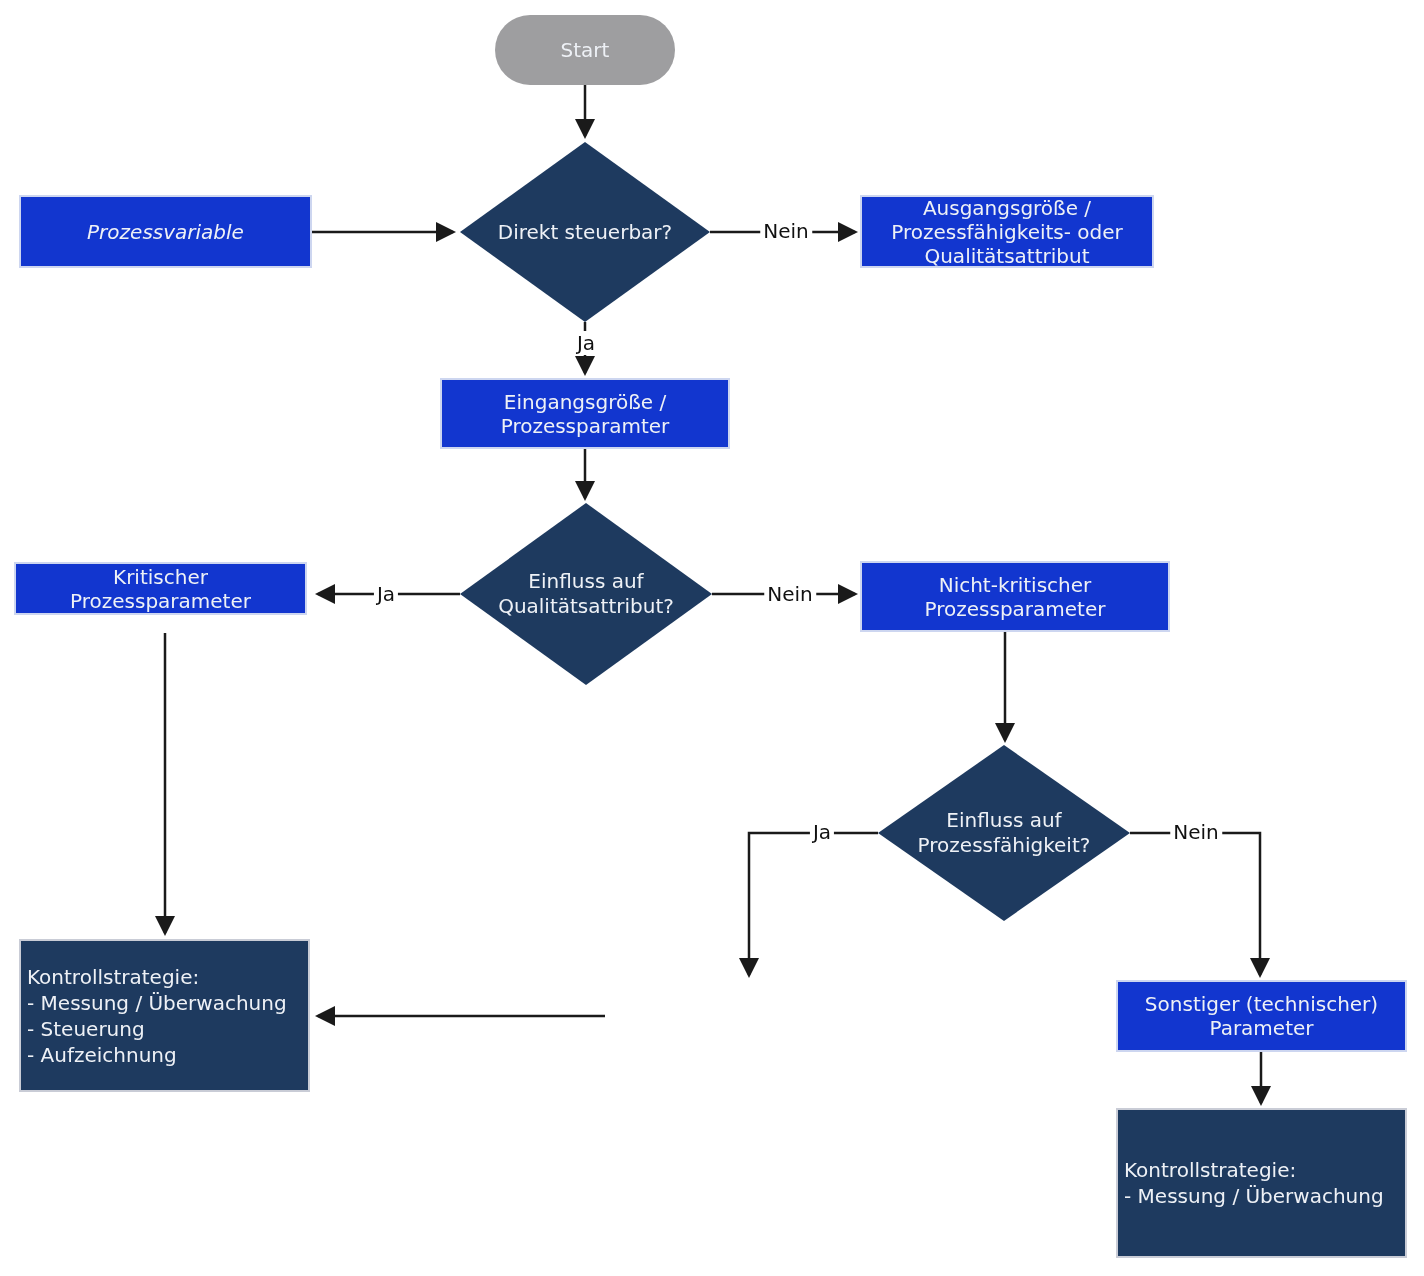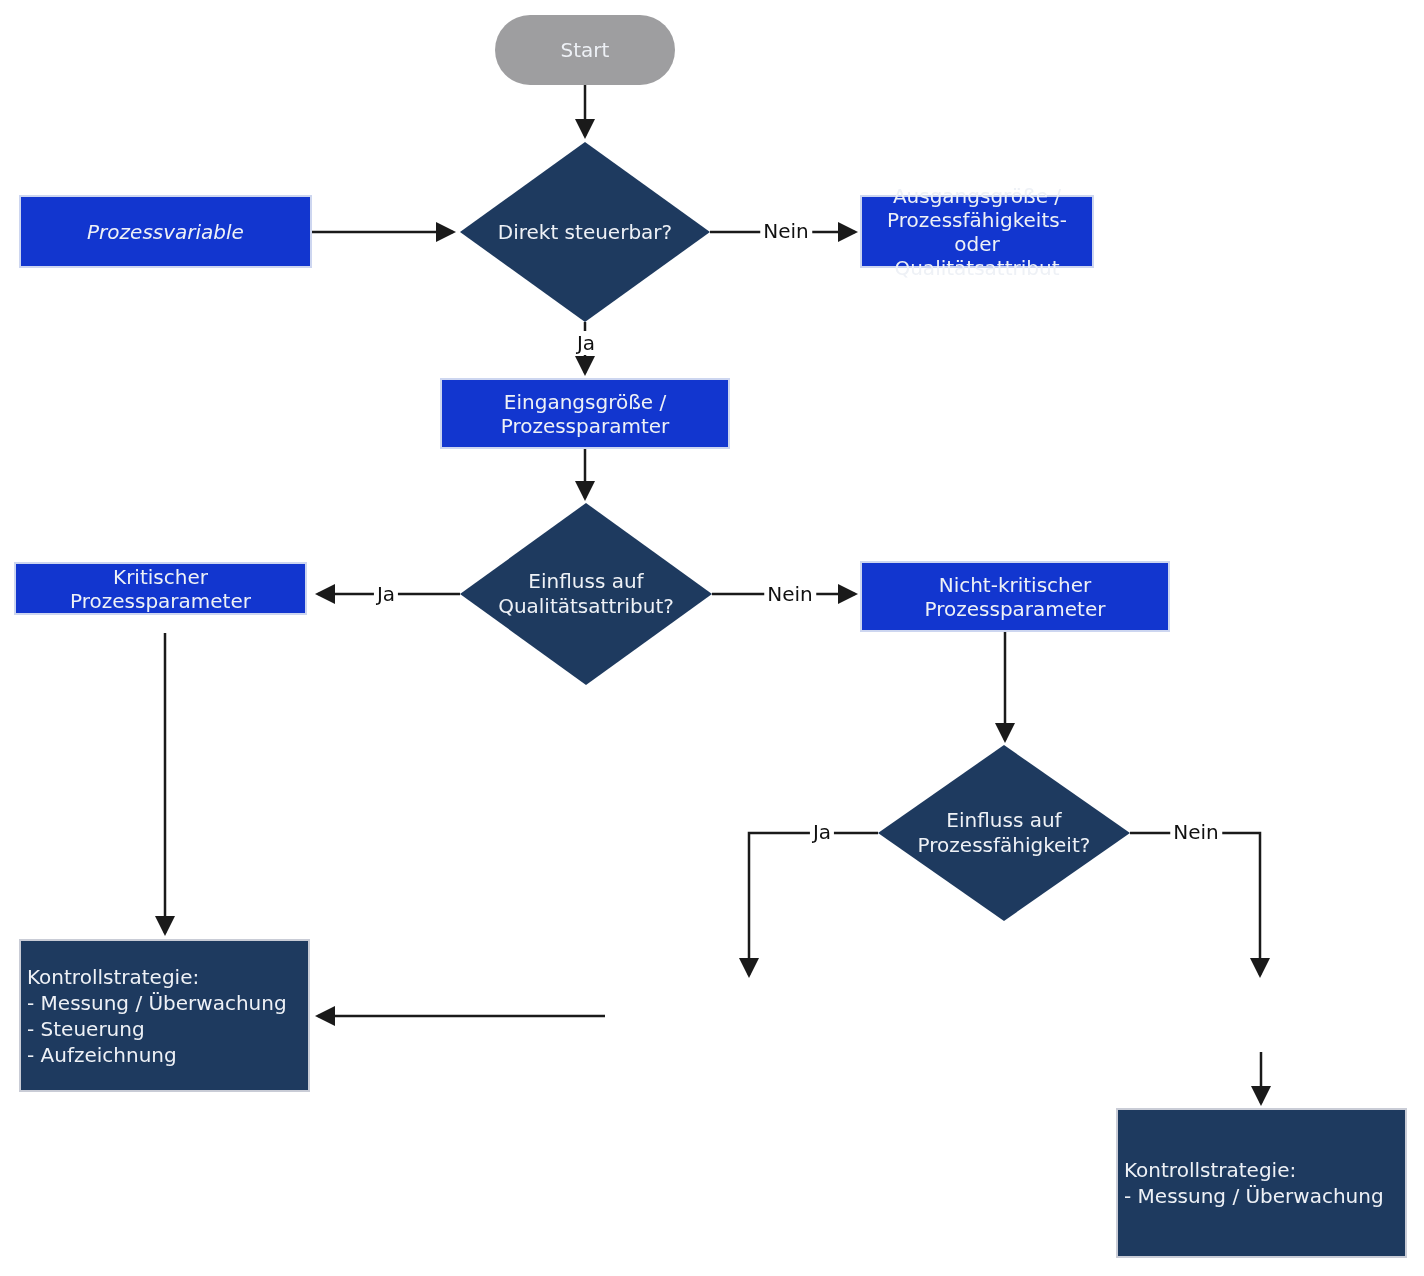--- a/index.html
+++ b/index.html
@@ -75,21 +75,21 @@
   </svg>
 
   <div class="pill" style="left:495px;top:15px;width:180px;height:70px;">
     <span>Start</span>
   </div>
 
   <div class="box box-blue" style="left:19px;top:195px;width:293px;height:73px;font-style:italic;">
     <span class="node-line">Prozessvariable</span>
   </div>
 
-  <div class="box box-blue" style="left:860px;top:195px;width:234px;height:73px;">
+  <div class="box box-blue" style="left:860px;top:195px;width:294px;height:73px;">
     <span class="node-line">Ausgangsgröße /</span>
     <span class="node-line">Prozessfähigkeits- oder</span>
     <span class="node-line">Qualitätsattribut</span>
   </div>
 
   <div class="box box-blue" style="left:440px;top:378px;width:290px;height:71px;">
     <span class="node-line">Eingangsgröße /</span>
     <span class="node-line">Prozessparamter</span>
   </div>
 
@@ -97,20 +97,24 @@
     <span class="node-line">Kritischer</span>
     <span class="node-line">Prozessparameter</span>
   </div>
 
   <div class="box box-blue" style="left:860px;top:561px;width:310px;height:71px;">
     <span class="node-line">Nicht-kritischer</span>
     <span class="node-line">Prozessparameter</span>
   </div>
 
 
+  <div class="box box-blue" style="left:1116px;top:980px;width:291px;height:72px;">
+    <span class="node-line">Sonstiger (technischer)</span>
+    <span class="node-line">Parameter</span>
+  </div>
 
   <div class="box box-navy box-left" style="left:19px;top:939px;width:291px;height:153px;">
     <span class="node-line">Kontrollstrategie:</span>
     <span class="node-line">- Messung / Überwachung</span>
     <span class="node-line">- Steuerung</span>
     <span class="node-line">- Aufzeichnung</span>
   </div>
 
   <div class="box box-navy box-left" style="left:1116px;top:1108px;width:291px;height:150px;">
     <span class="node-line">Kontrollstrategie:</span>

